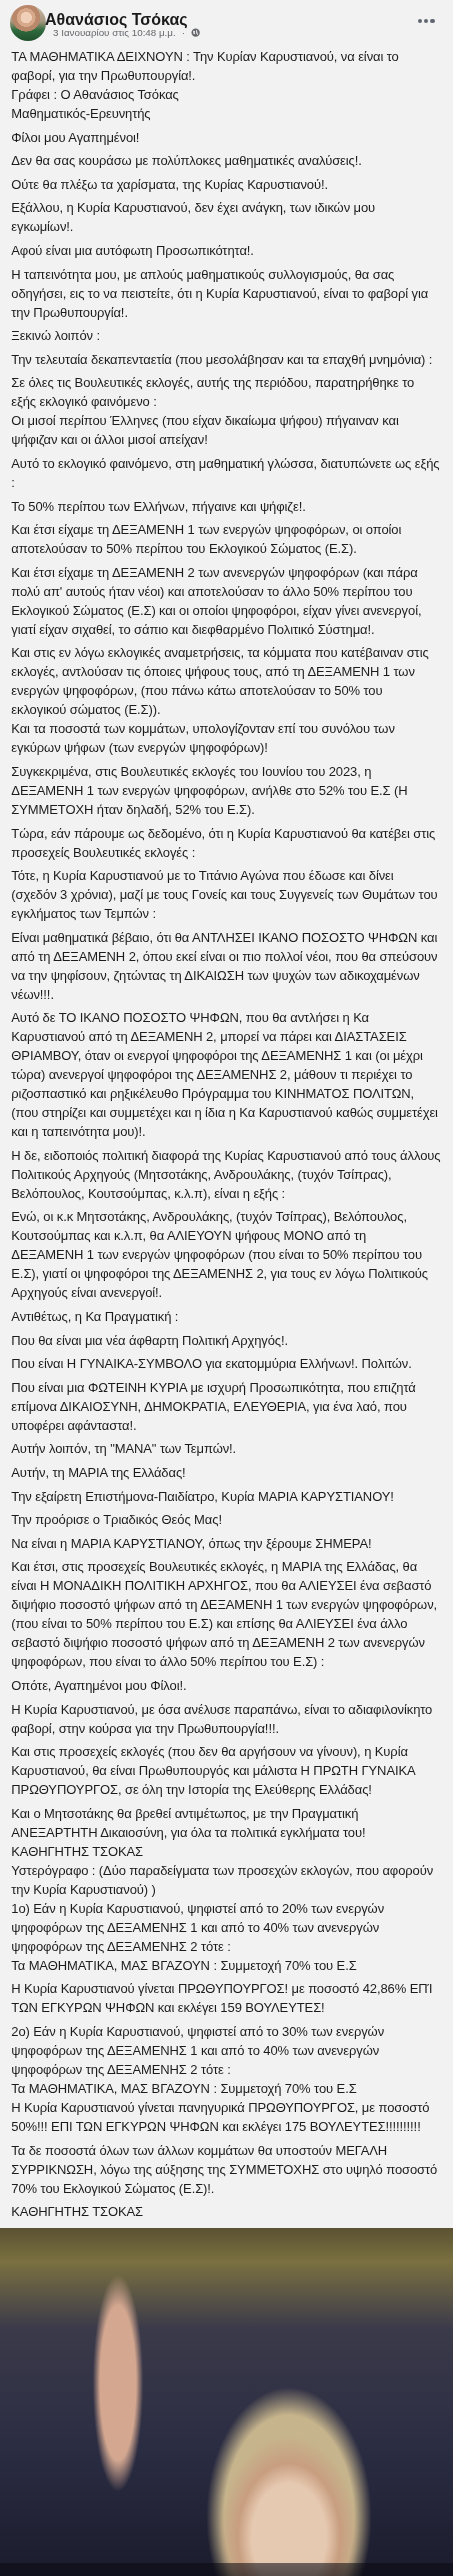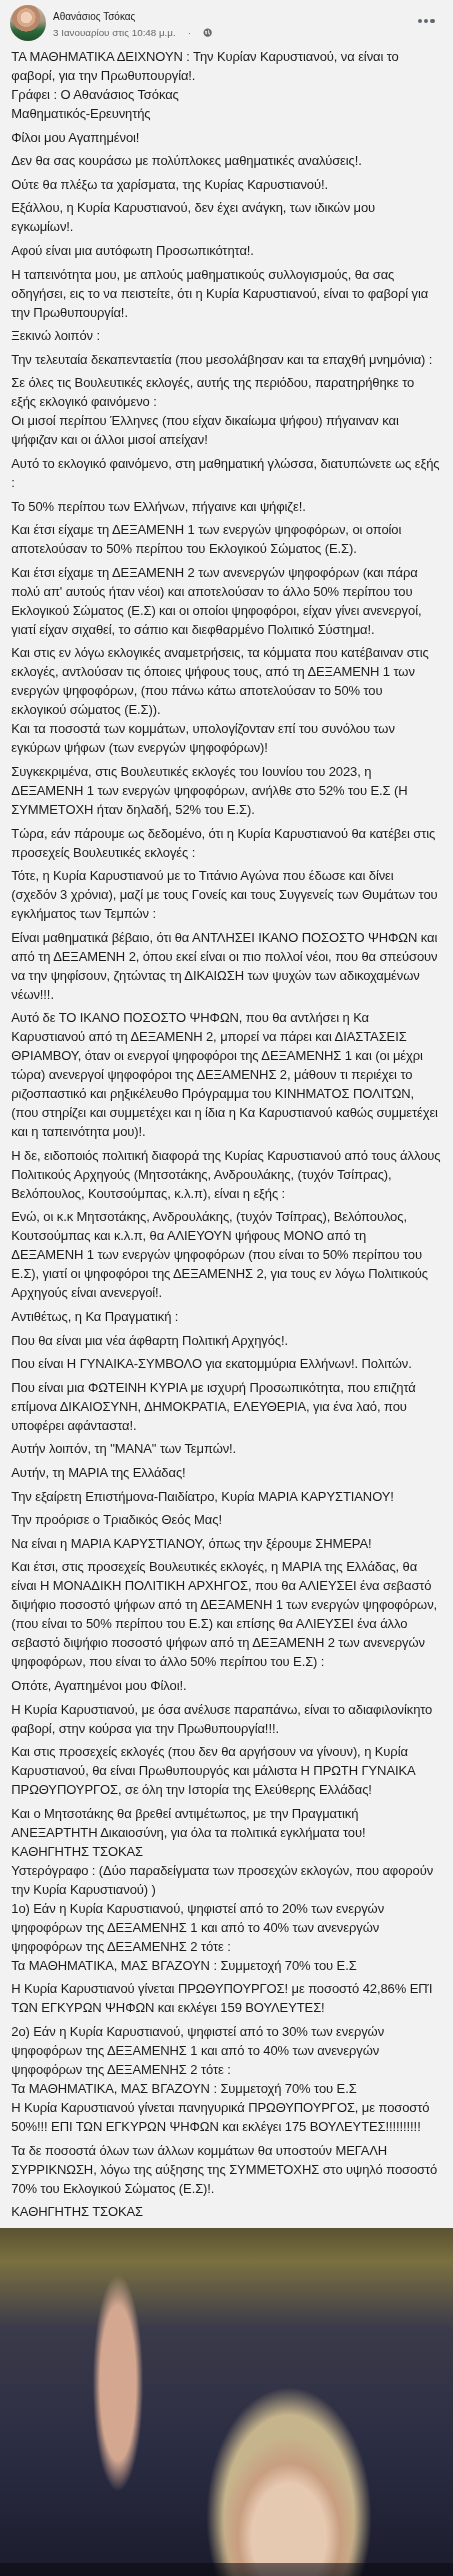--- a/index.html
+++ b/index.html
@@ -6,22 +6,22 @@
   html, body { width: 453px; background: #f2f2f2; }
   body { font-family: "Liberation Sans", "DejaVu Sans", sans-serif; color: #1c1c1c; }
   .post { width: 453px; background: #f2f2f2; position: relative; }
   .post-header { position: relative; height: 47px; }
   .avatar {
     position: absolute; left: 10.3px; top: 5.2px; width: 36px; height: 36px; border-radius: 50%;
     background: radial-gradient(circle at 45% 35%, #f0d0b8 0 18%, #d7a889 19% 30%, #b9876a 31% 45%, transparent 46%),
                 linear-gradient(180deg, #c9b9a6 0%, #a89882 45%, #2f6a3d 70%, #1f4f2c 100%);
     overflow: hidden;
   }
-  .author-name { position: absolute; left: 53px; top: 11.3px; font-size: 10px; font-weight: normal; color: #1a1a1a; }
-  .post-meta { position: absolute; left: 53px; top: 27px; font-size: 9.8px; color: #65676b; display: flex; align-items: center; gap: 12px; }
+  .author-name { position: absolute; left: 45px; top: 11.3px; font-size: 16px; font-weight: bold; color: #1a1a1a; }
+  .post-meta { position: absolute; left: 53px; top: 27px; font-size: 9.8px; color: #65676b; display: flex; align-items: center; gap: 6px; }
   .globe-icon { display: inline-block; width: 9.3px; height: 9.3px; }
   .more-button { position: absolute; left: 416px; top: 14.4px; width: 20.6px; height: 12.4px; display: flex; gap: 2.1px; align-items: center; justify-content: center; cursor: pointer; }
   .more-button span.dot { width: 4.1px; height: 4.1px; border-radius: 50%; background: #606770; display: inline-block; }
 
   .post-body { padding: 0 12.4px 0 11.3px; font-size: 13px; line-height: 19px; color: #1c1c1c; letter-spacing: -0.1px; }
   .para { margin-bottom: 4.6px; white-space: pre-line; }
 
   .photo {
     position: relative; width: 453px; height: 561px; margin-top: 7.2px; overflow: hidden;
     background:

